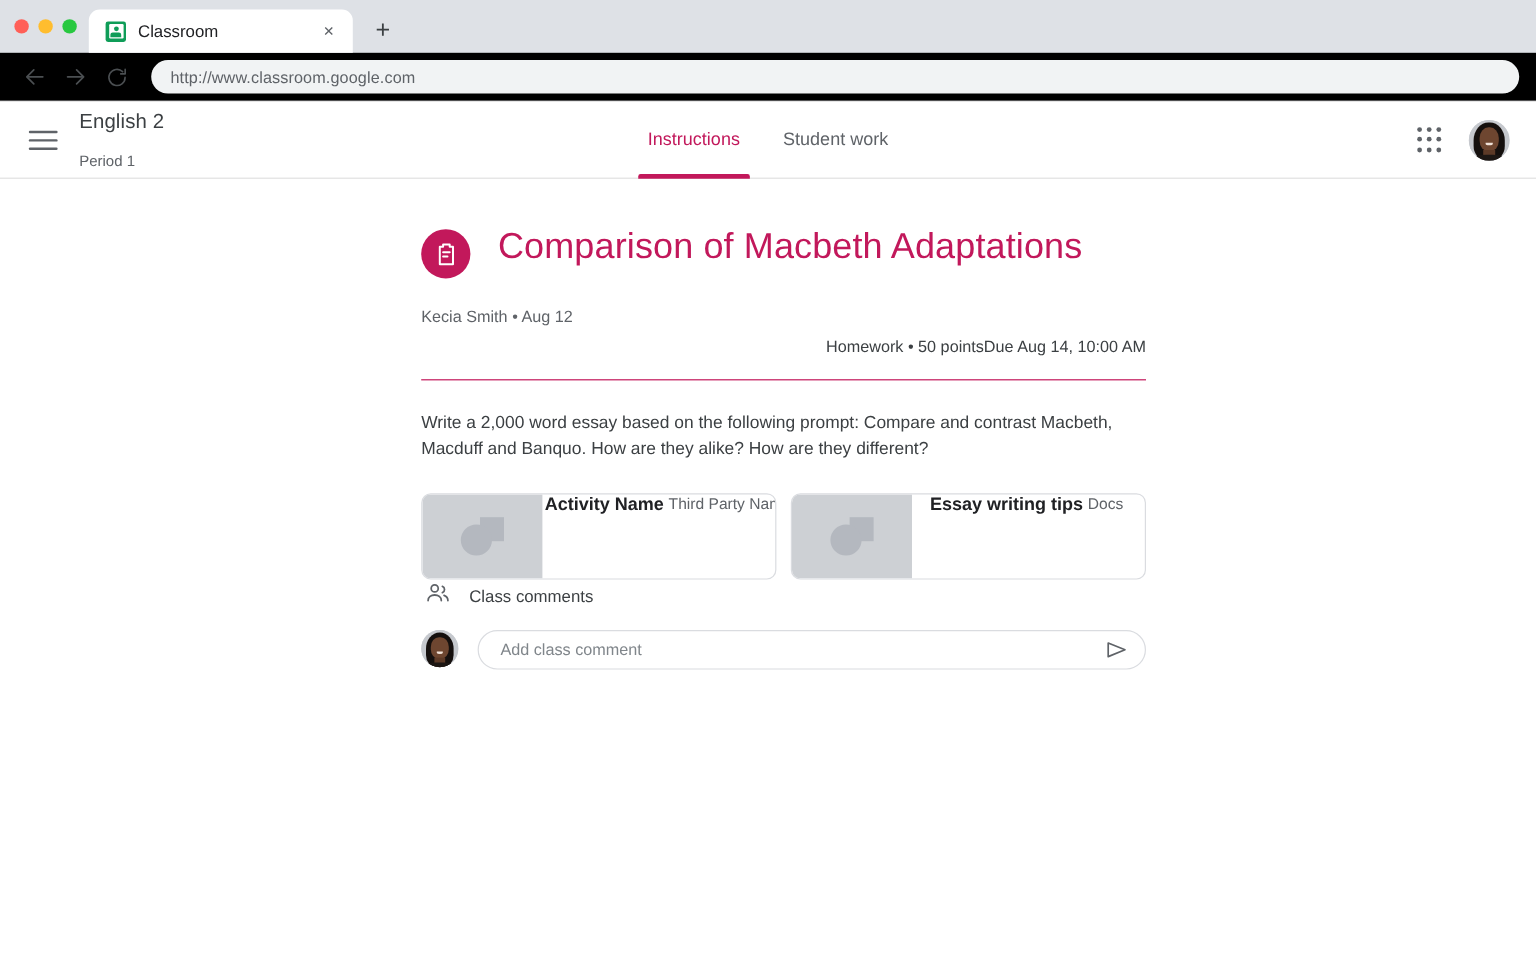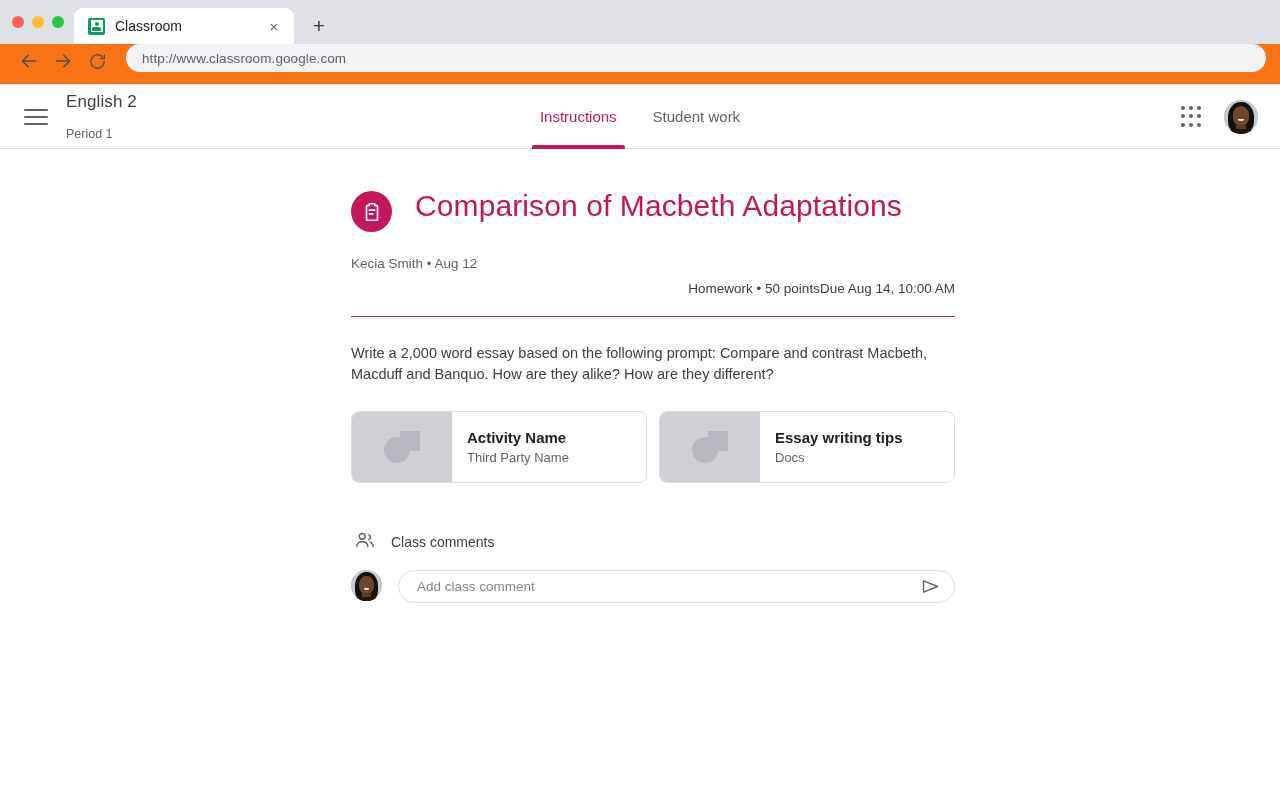--- a/index.html
+++ b/index.html
@@ -89,22 +89,23 @@
   }
   .new-tab {
     width: 34px; height: 34px;
     display: flex; align-items: center; justify-content: center;
     color: #3c4043; font-size: 21px; font-weight: 300;
     margin-left: 8px; margin-bottom: 1px;
   }
 
   .toolbar {
     height: 40px;
-    background: #f97316;
-    display: flex;
+    background: #000000;
+    display: flex;
+    align-items: center;
     padding: 0 14px 0 12px;
     gap: 0;
   }
   .nav-btn {
     width: 34px; height: 34px;
     display: flex; align-items: center; justify-content: center;
     color: #4b4f52;
     flex: 0 0 auto;
   }
   .omnibox {
@@ -327,40 +328,39 @@
   .ph-icon .ci {
     position: absolute;
     left: 0; bottom: 0;
     width: 26px; height: 26px;
     border-radius: 50%;
     background: #b4b8bf;
   }
   .attachment-text {
     padding: 0 0 0 15px;
     display: flex;
-    flex-direction: column;
+    flex-direction: row;
     justify-content: center;
     gap: 4px;
     overflow: hidden;
   }
   .attachment-title {
     font-size: 15px;
     color: #202124;
     font-weight: bold;
     white-space: nowrap;
   }
   .attachment-sub {
     font-size: 13px;
     color: #5f6368;
     white-space: nowrap;
   }
 
   
   .comments-header {
-    margin-top: 46px;
     display: flex;
     align-items: center;
     gap: 15px;
     padding-left: 3px;
   }
   .comments-label {
     font-size: 14px;
     color: #3c4043;
   }
   .comment-row {

